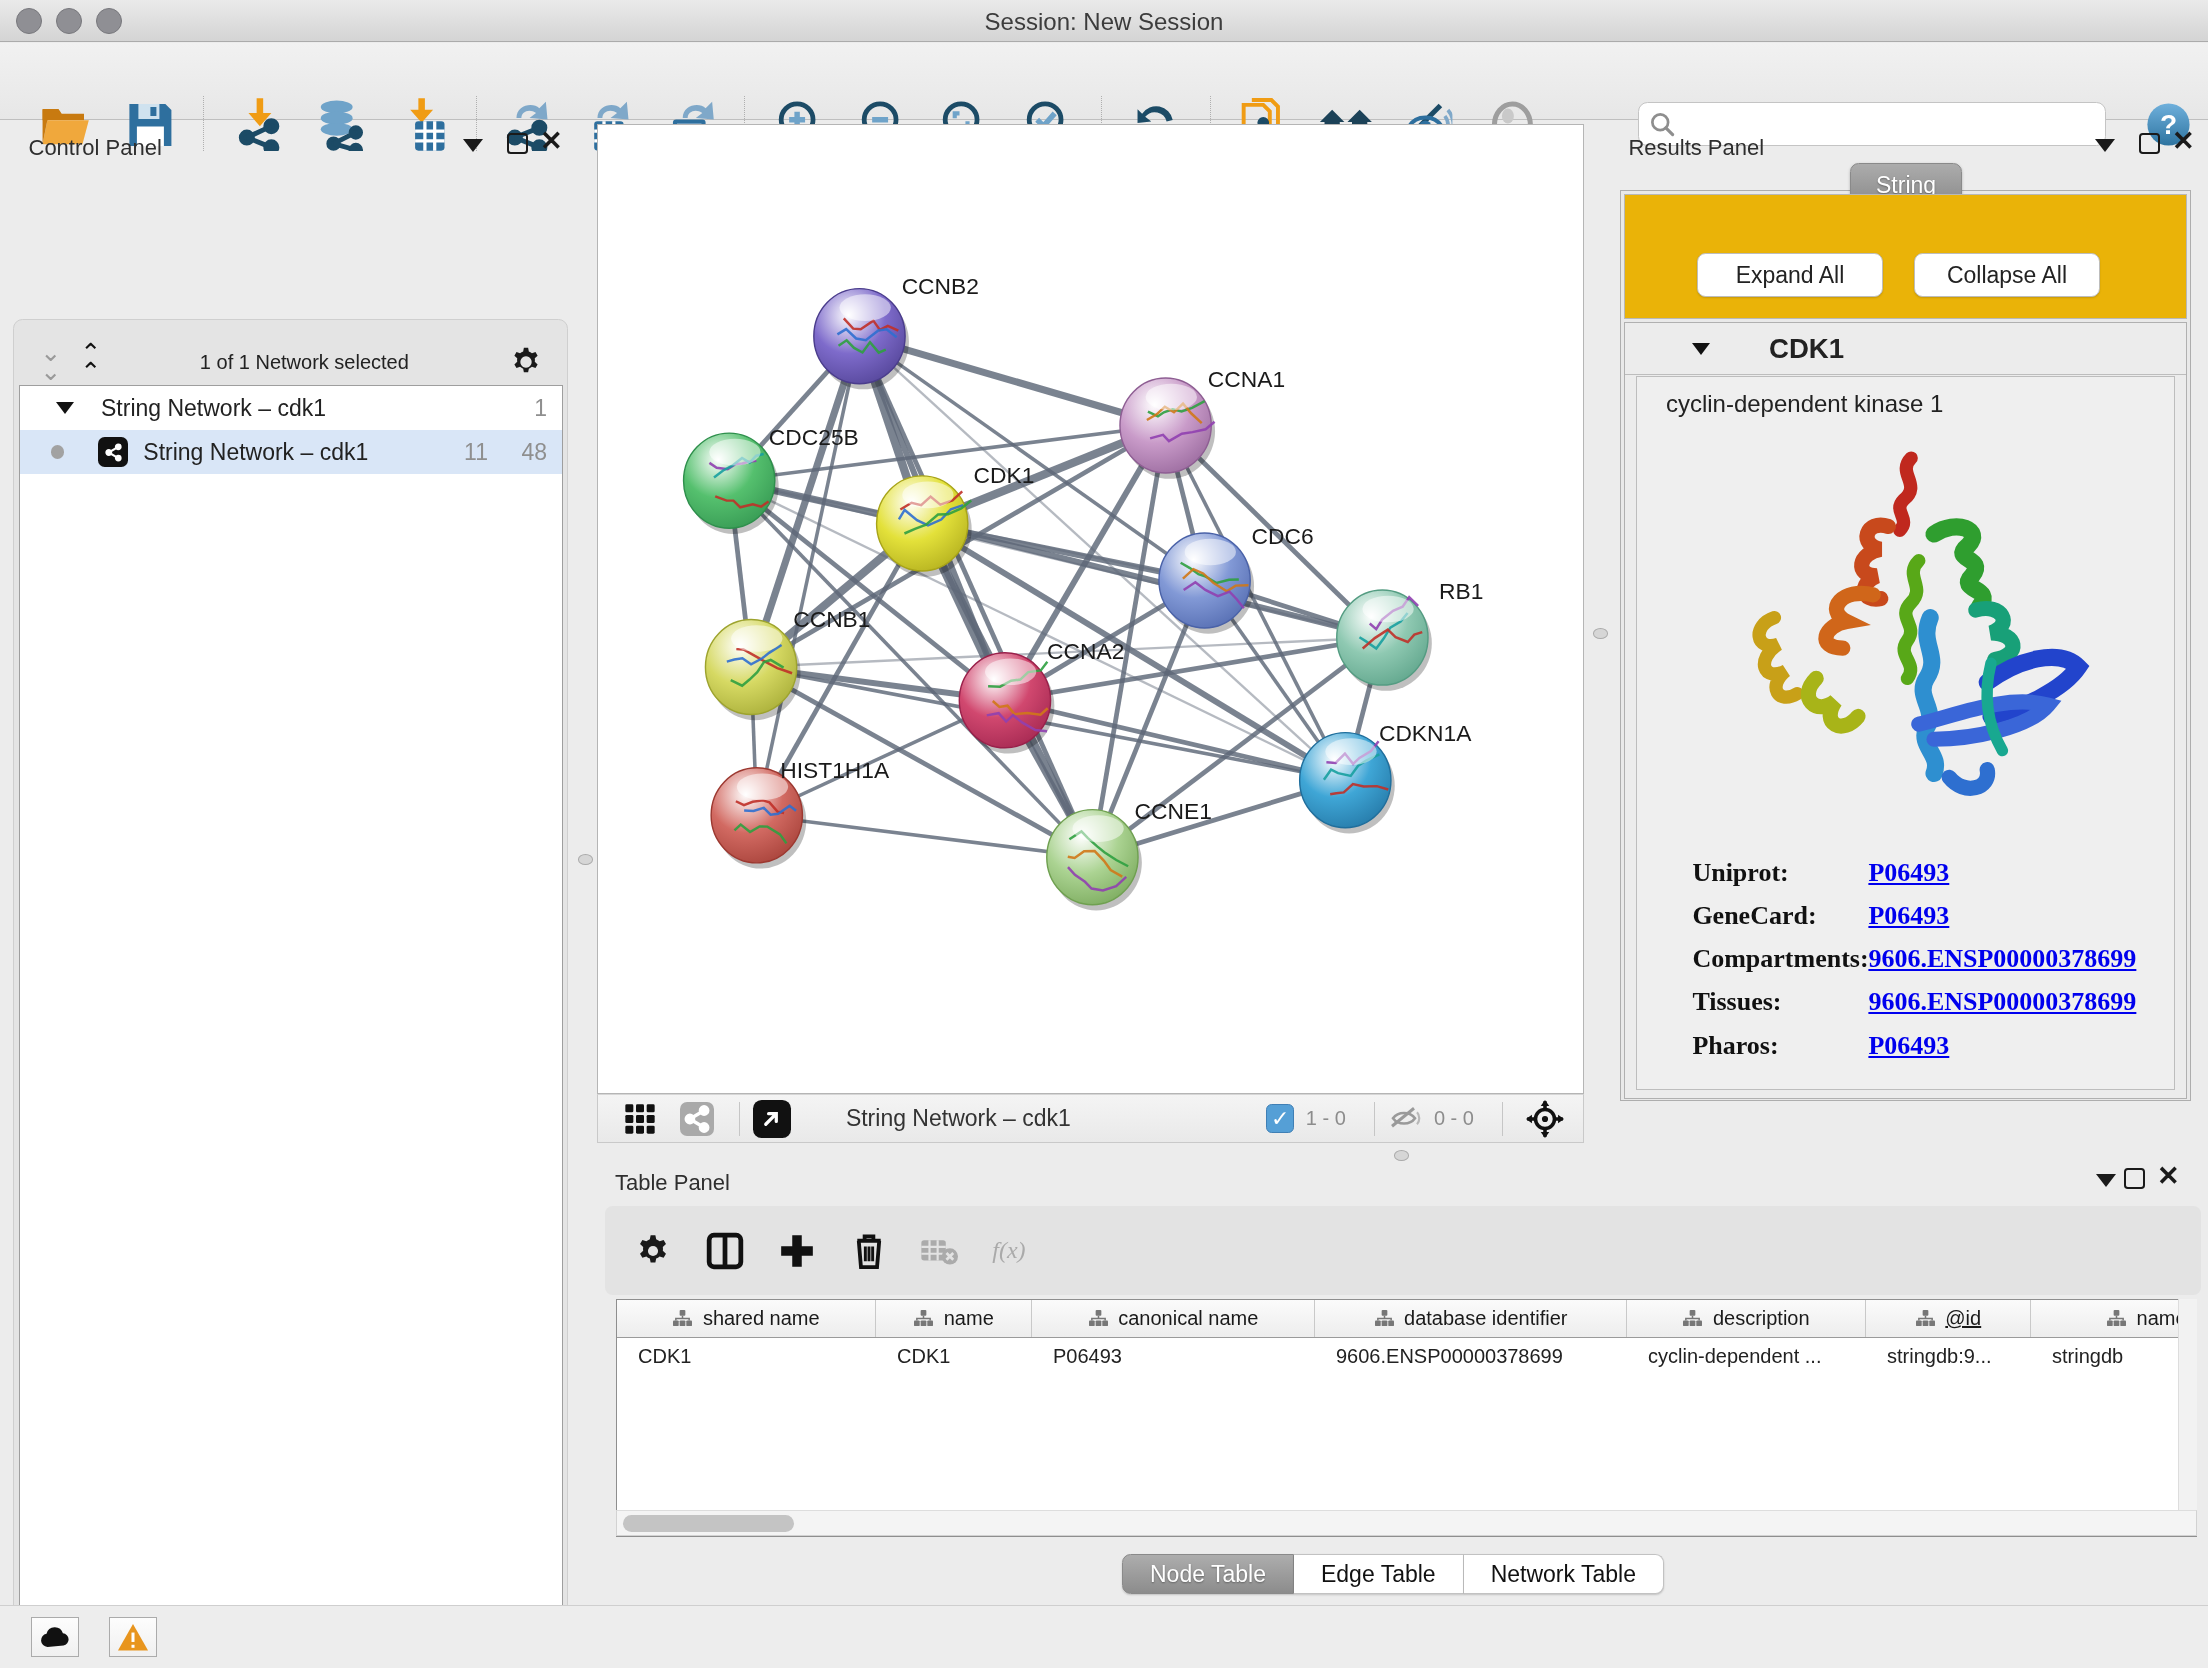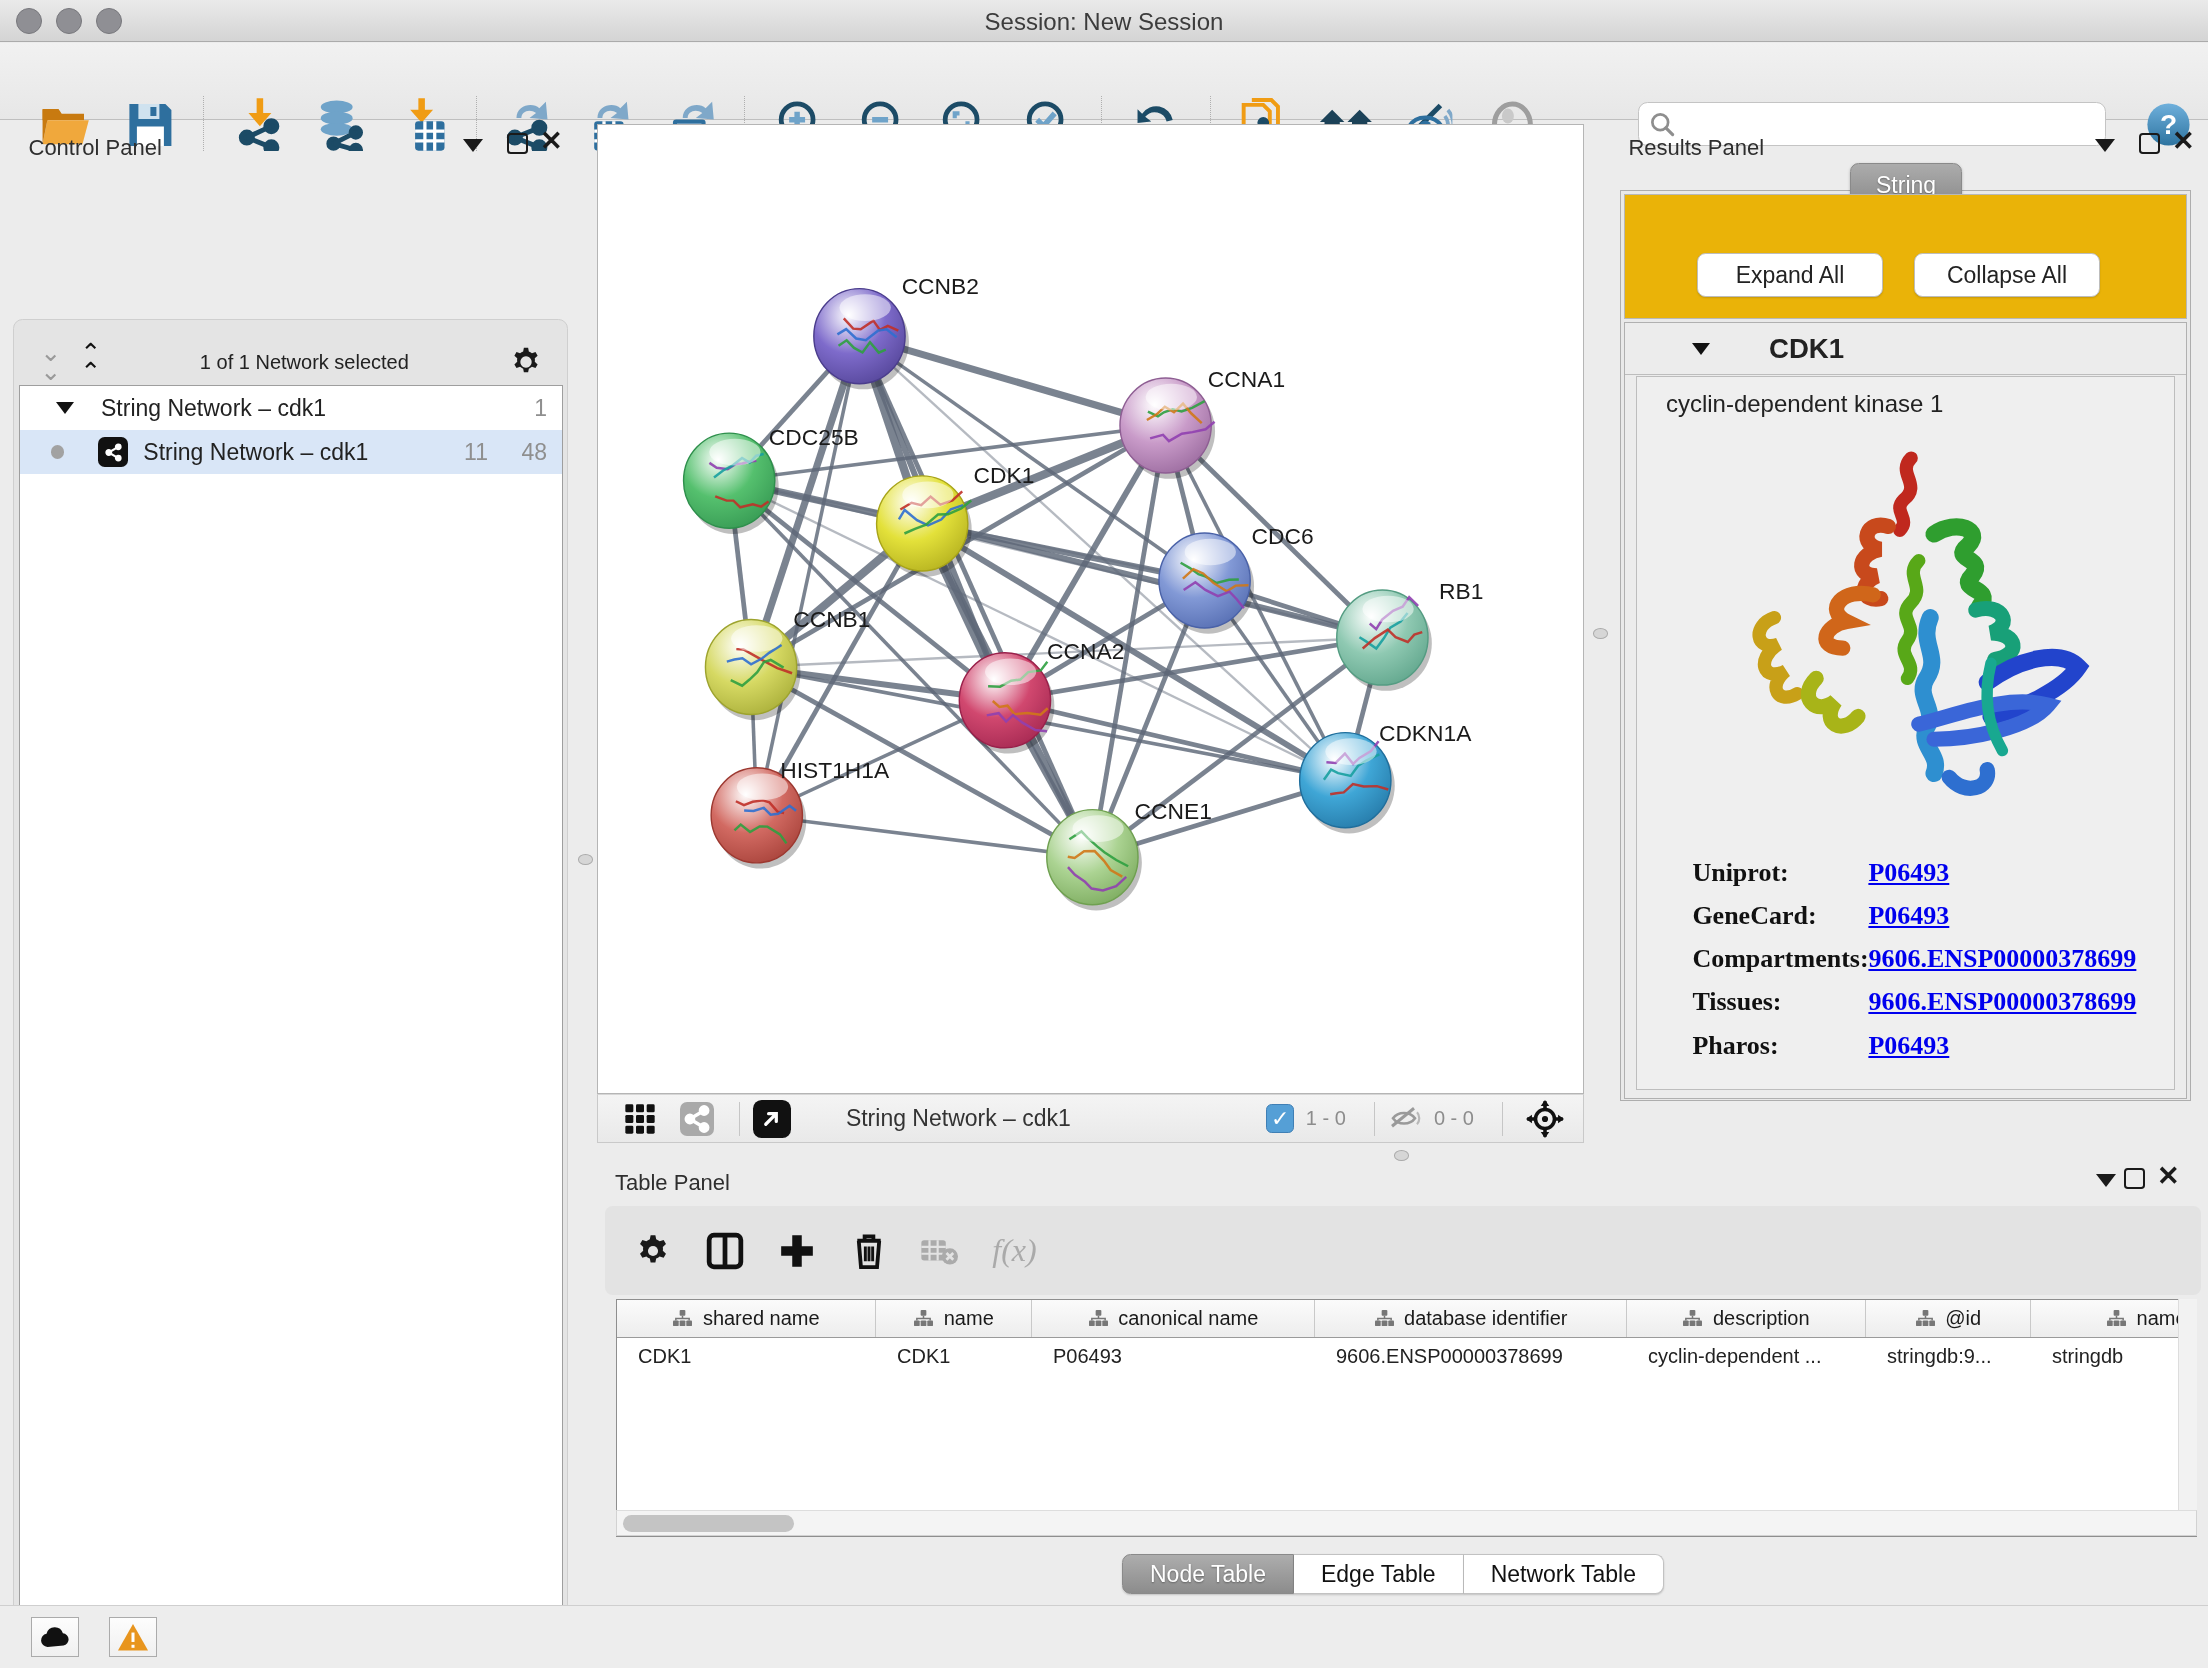--- a/index.html
+++ b/index.html
@@ -67,21 +67,21 @@
   .gene-sub { position:absolute; left:11.4px; top:53px; right:11.4px; bottom:7.6px; border:1px solid #BDBDBD; background:#EFEFEF; }
   .serif { font-family:"Liberation Serif", serif;font-weight:bold; }
   .clrow { display:flex; font-size:26px; margin:13.3px 0 13.3px 55px; }
   .clrow .lbl { width:176px; color:#111; }
   .clrow a { color:#0000EE; text-decoration:underline; }
 
   
   .tpanel { left:597px; top:1168px; width:1611px; height:373px; }
   .ttool { left:605px; top:1206px; width:1596px; height:89px; background:#E3E3E3; border-radius:7.6px; display:flex; align-items:center; }
   .tibtn { width:57px; height:57px; display:flex; align-items:center; justify-content:center; }
-  .fx { font-family:"Liberation Serif",serif; font-style:italic; font-size:32px; color:#AAAAAA; }
+  .fx { font-family:"Liberation Serif",serif; font-style:italic; font-size:24px; color:#AAAAAA; }
   .tablebox { left:616px; top:1299px; width:1581px; height:238px; background:#FFF; border:1px solid #8E8E8E; overflow:hidden; }
   .thead { display:flex; height:38px; background:linear-gradient(#FBFBFB,#EDEDED); border-bottom:1.9px solid #9A9A9A; }
   .th { display:flex; align-items:center; justify-content:center; gap:9.5px; font-size:20px; color:#1A1A1A; border-right:1px solid #C9C9C9; flex:none; }
   .trow { display:flex; height:36px; align-items:center; font-size:20px; }
   .td { padding-left:21px; flex:none; white-space:nowrap; overflow:hidden; }
   .hscroll { left:616px; top:1510px; width:1581px; height:26px; background:#F4F4F4; border:1px solid #D2D2D2; border-top:1px solid #DDD; }
   .hthumb { left:5.7px; top:3.8px; width:171px; height:17px; background:#C4C4C4; border-radius:8.6px; }
   .vscroll { left:2178px; top:1299px; width:19px; height:211px; background:#F2F2F2; border-left:1px solid #DDD; }
   .btabs { left:1122px; top:1554px; display:flex; }
 
@@ -771,21 +771,21 @@
           <g fill="#777">
             <rect x="8" y="1" width="6" height="6" rx="1"></rect>
             <rect x="1" y="12" width="6" height="6" rx="1"></rect>
             <rect x="8" y="12" width="6" height="6" rx="1"></rect>
             <rect x="15" y="12" width="6" height="6" rx="1"></rect>
           </g>
           <path d="M11 7 V10 M4 12 V10 H18 V12" stroke="#777" stroke-width="1.6" fill="none"></path>
         </svg>
         <span>description</span>
       </div>
-      <div class="th" style="width: 165px;">
+      <div class="th" style="width: 165px; text-decoration: underline;">
         <svg width="21" height="19" viewBox="0 0 22 20">
           <g fill="#777">
             <rect x="8" y="1" width="6" height="6" rx="1"></rect>
             <rect x="1" y="12" width="6" height="6" rx="1"></rect>
             <rect x="8" y="12" width="6" height="6" rx="1"></rect>
             <rect x="15" y="12" width="6" height="6" rx="1"></rect>
           </g>
           <path d="M11 7 V10 M4 12 V10 H18 V12" stroke="#777" stroke-width="1.6" fill="none"></path>
         </svg>
         <span>@id</span>

